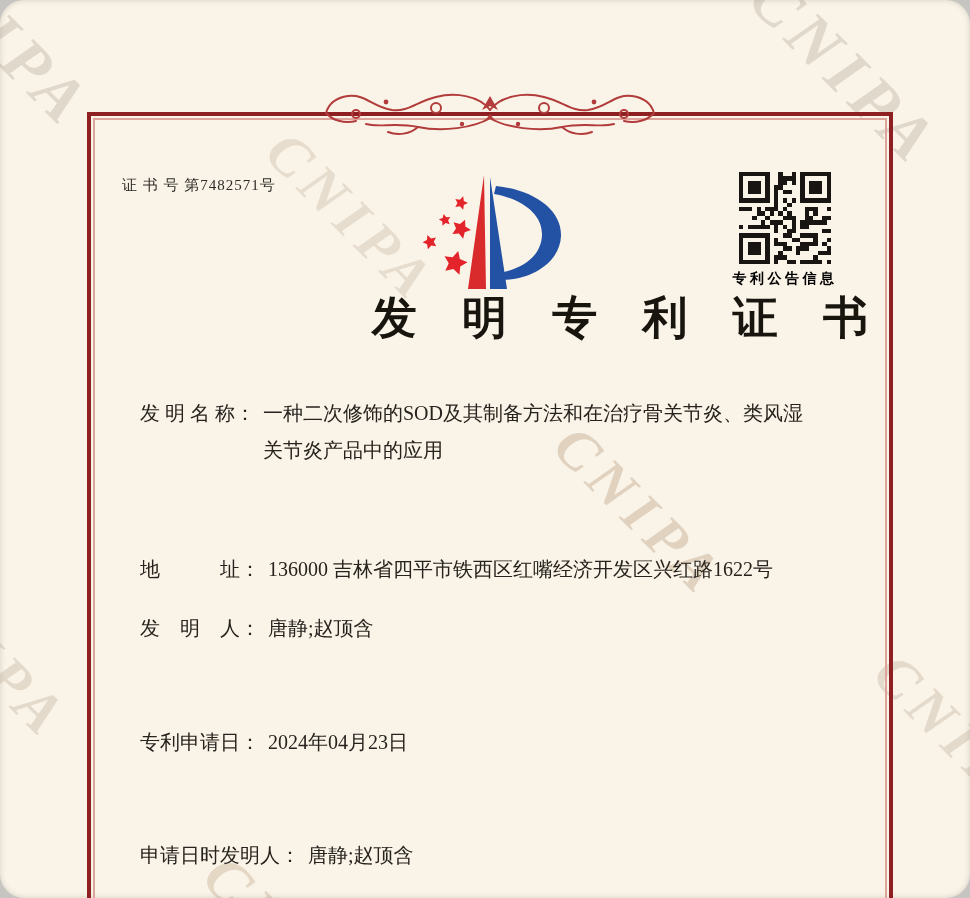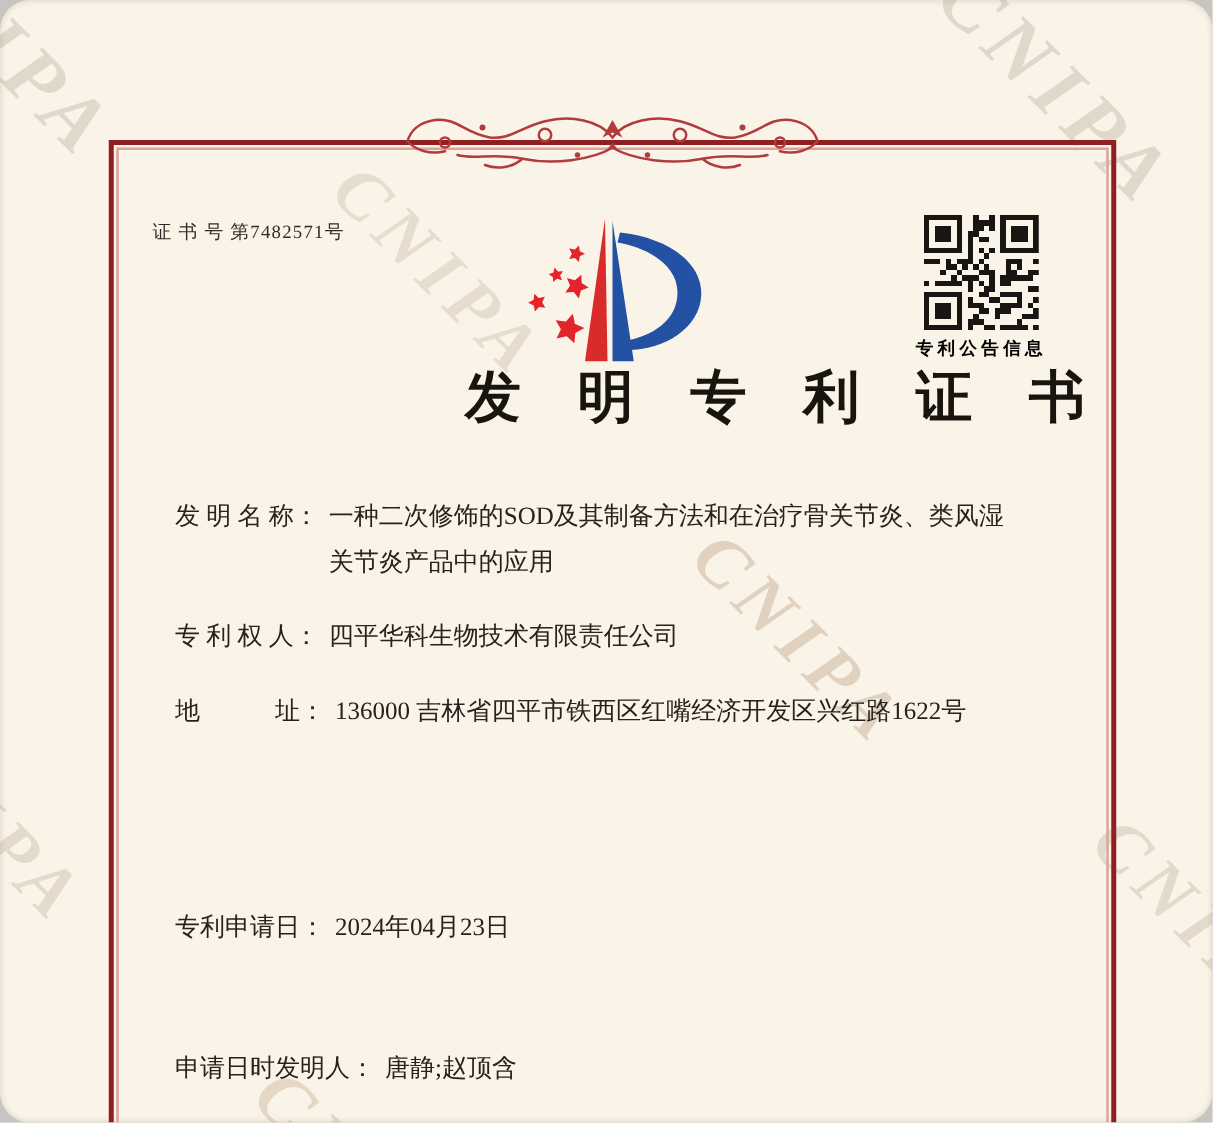--- a/index.html
+++ b/index.html
@@ -367,26 +367,26 @@
       <rect x="18" y="20" width="1" height="1" fill="#181512"></rect>
       <rect x="20" y="20" width="1" height="1" fill="#181512"></rect>
     </svg>
   <div id="qr-caption">专利公告信息</div>
 
   <div id="page-title">发 明 专 利 证 书</div>
 
   <div class="row r1">
     <span class="label">发 明 名 称：</span><span class="value wrap">一种二次修饰的SOD及其制备方法和在治疗骨关节炎、类风湿关节炎产品中的应用</span>
   </div>
-  <div class="row r2">
-    <span class="label">专 利 权 人：</span><span class="value">四平华科生物技术有限责任公司</span>
-  </div>
   <div class="row r3">
     <span class="label">地　　　址：</span><span class="value">136000 吉林省四平市铁西区红嘴经济开发区兴红路1622号</span>
   </div>
+  <div class="row r4">
+    <span class="label">发　明　人：</span><span class="value">唐静;赵顶含</span>
+  </div>
   <div class="row r6">
     <span class="label">专利申请日：</span><span class="value">2024年04月23日</span>
   </div>
   <div class="row r8">
     <span class="label">申请日时发明人：</span><span class="value">唐静;赵顶含</span>
   </div>
 
 </div>
 
 </body></html>

